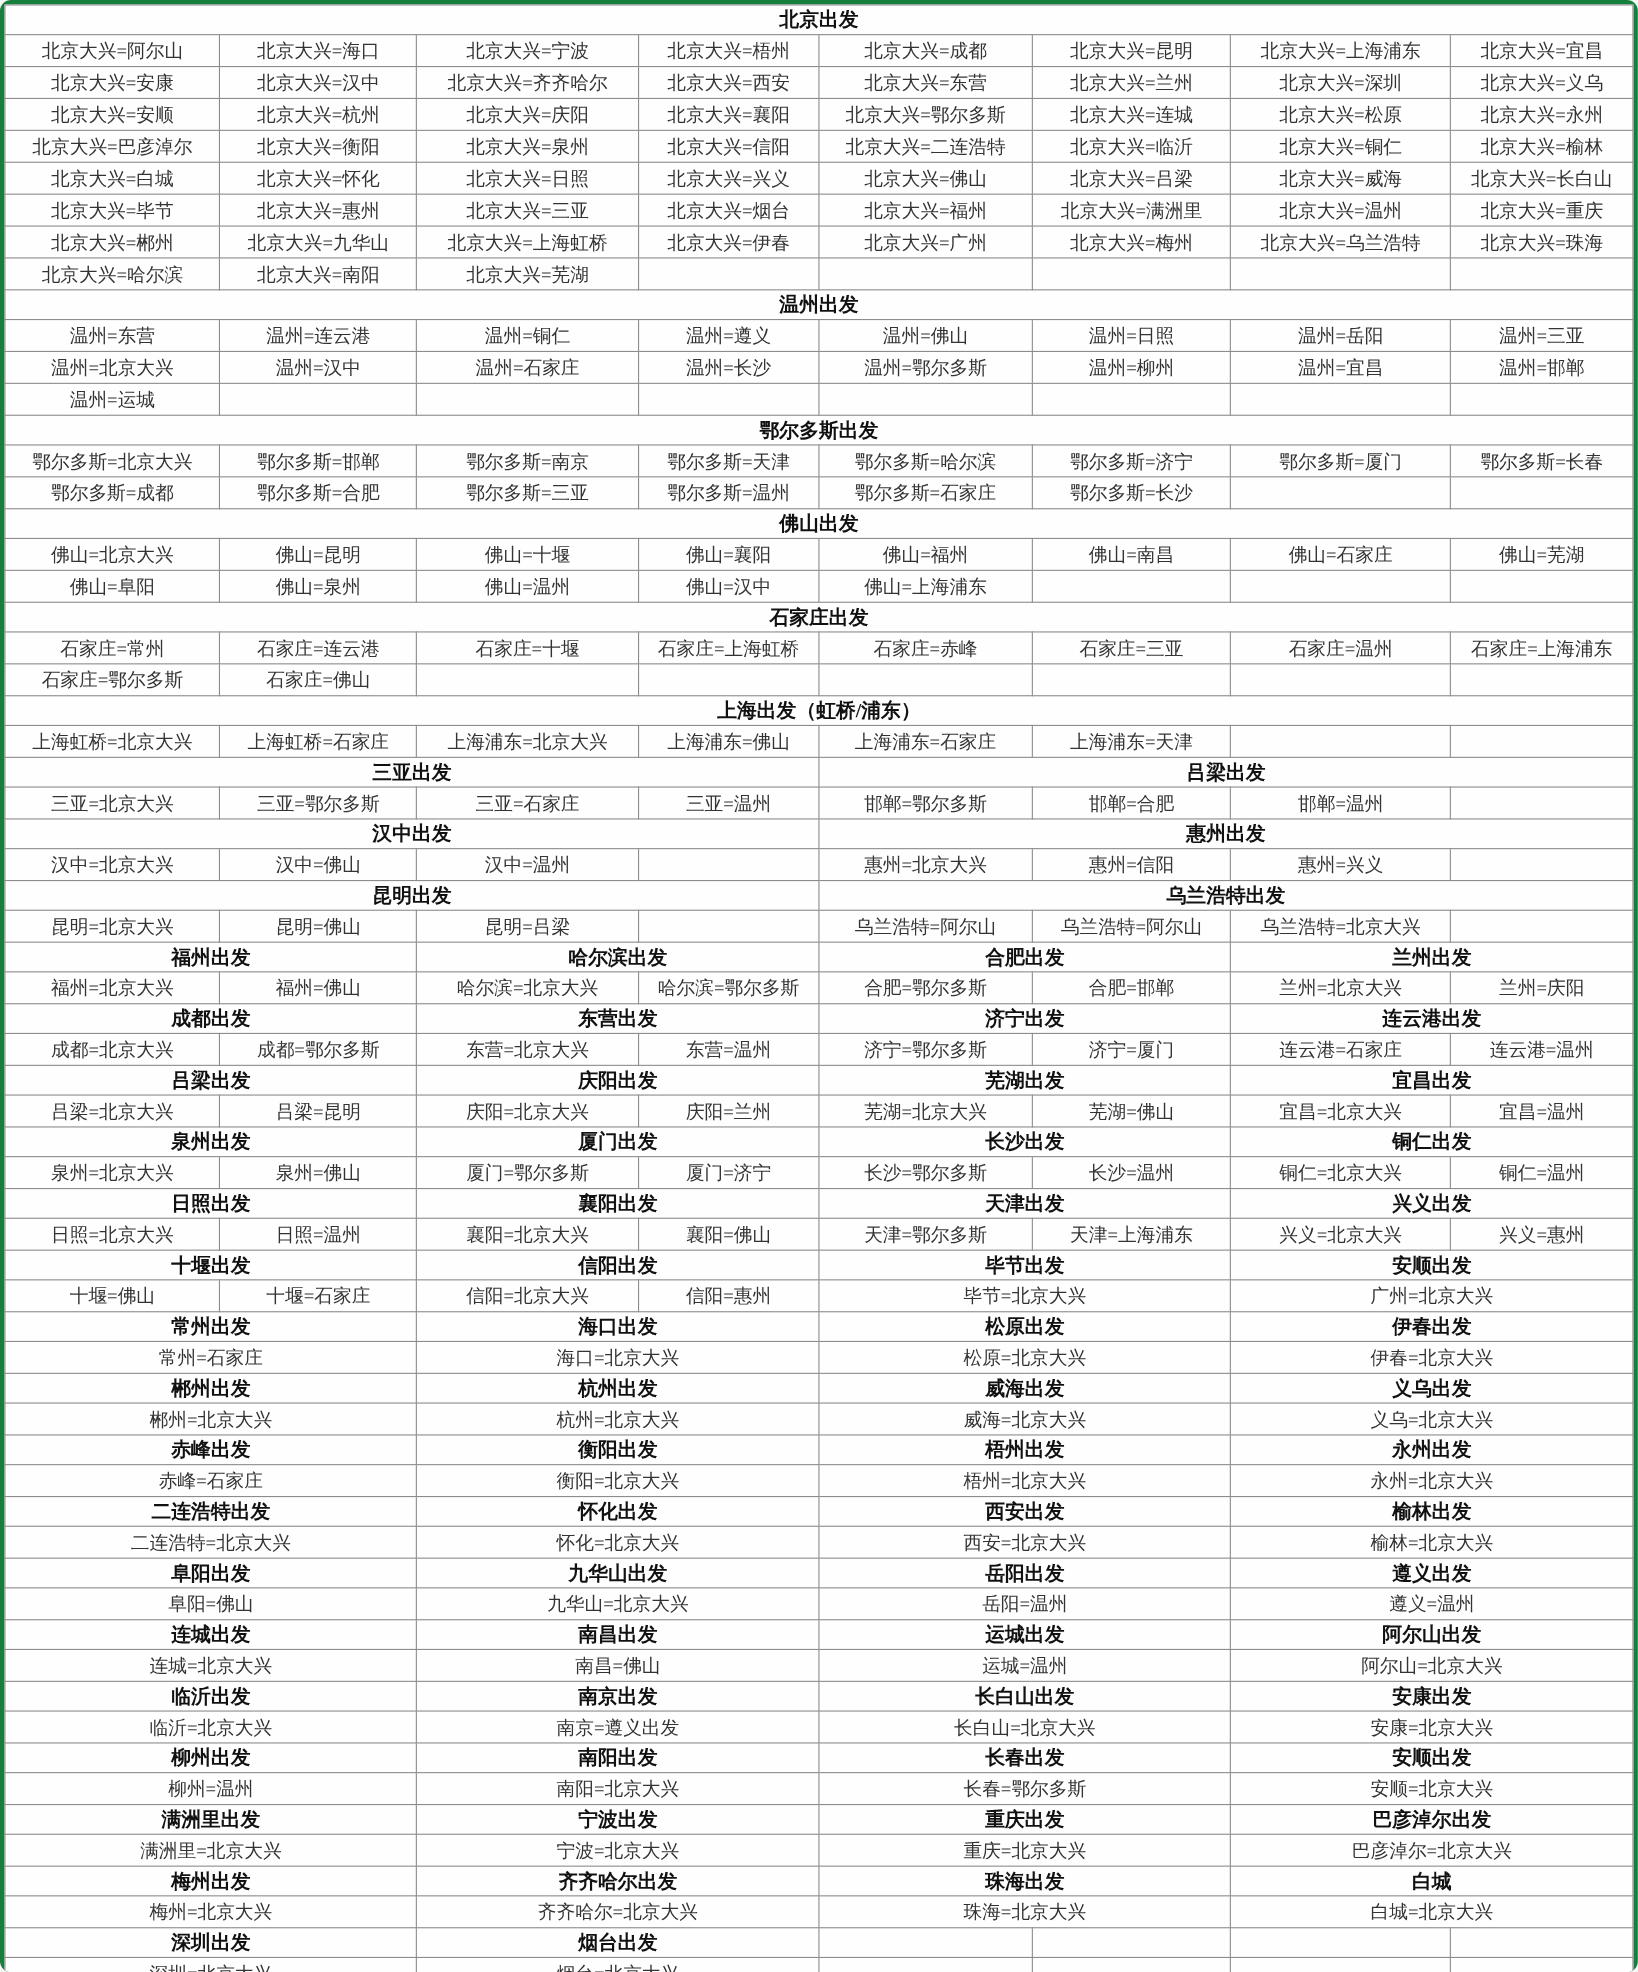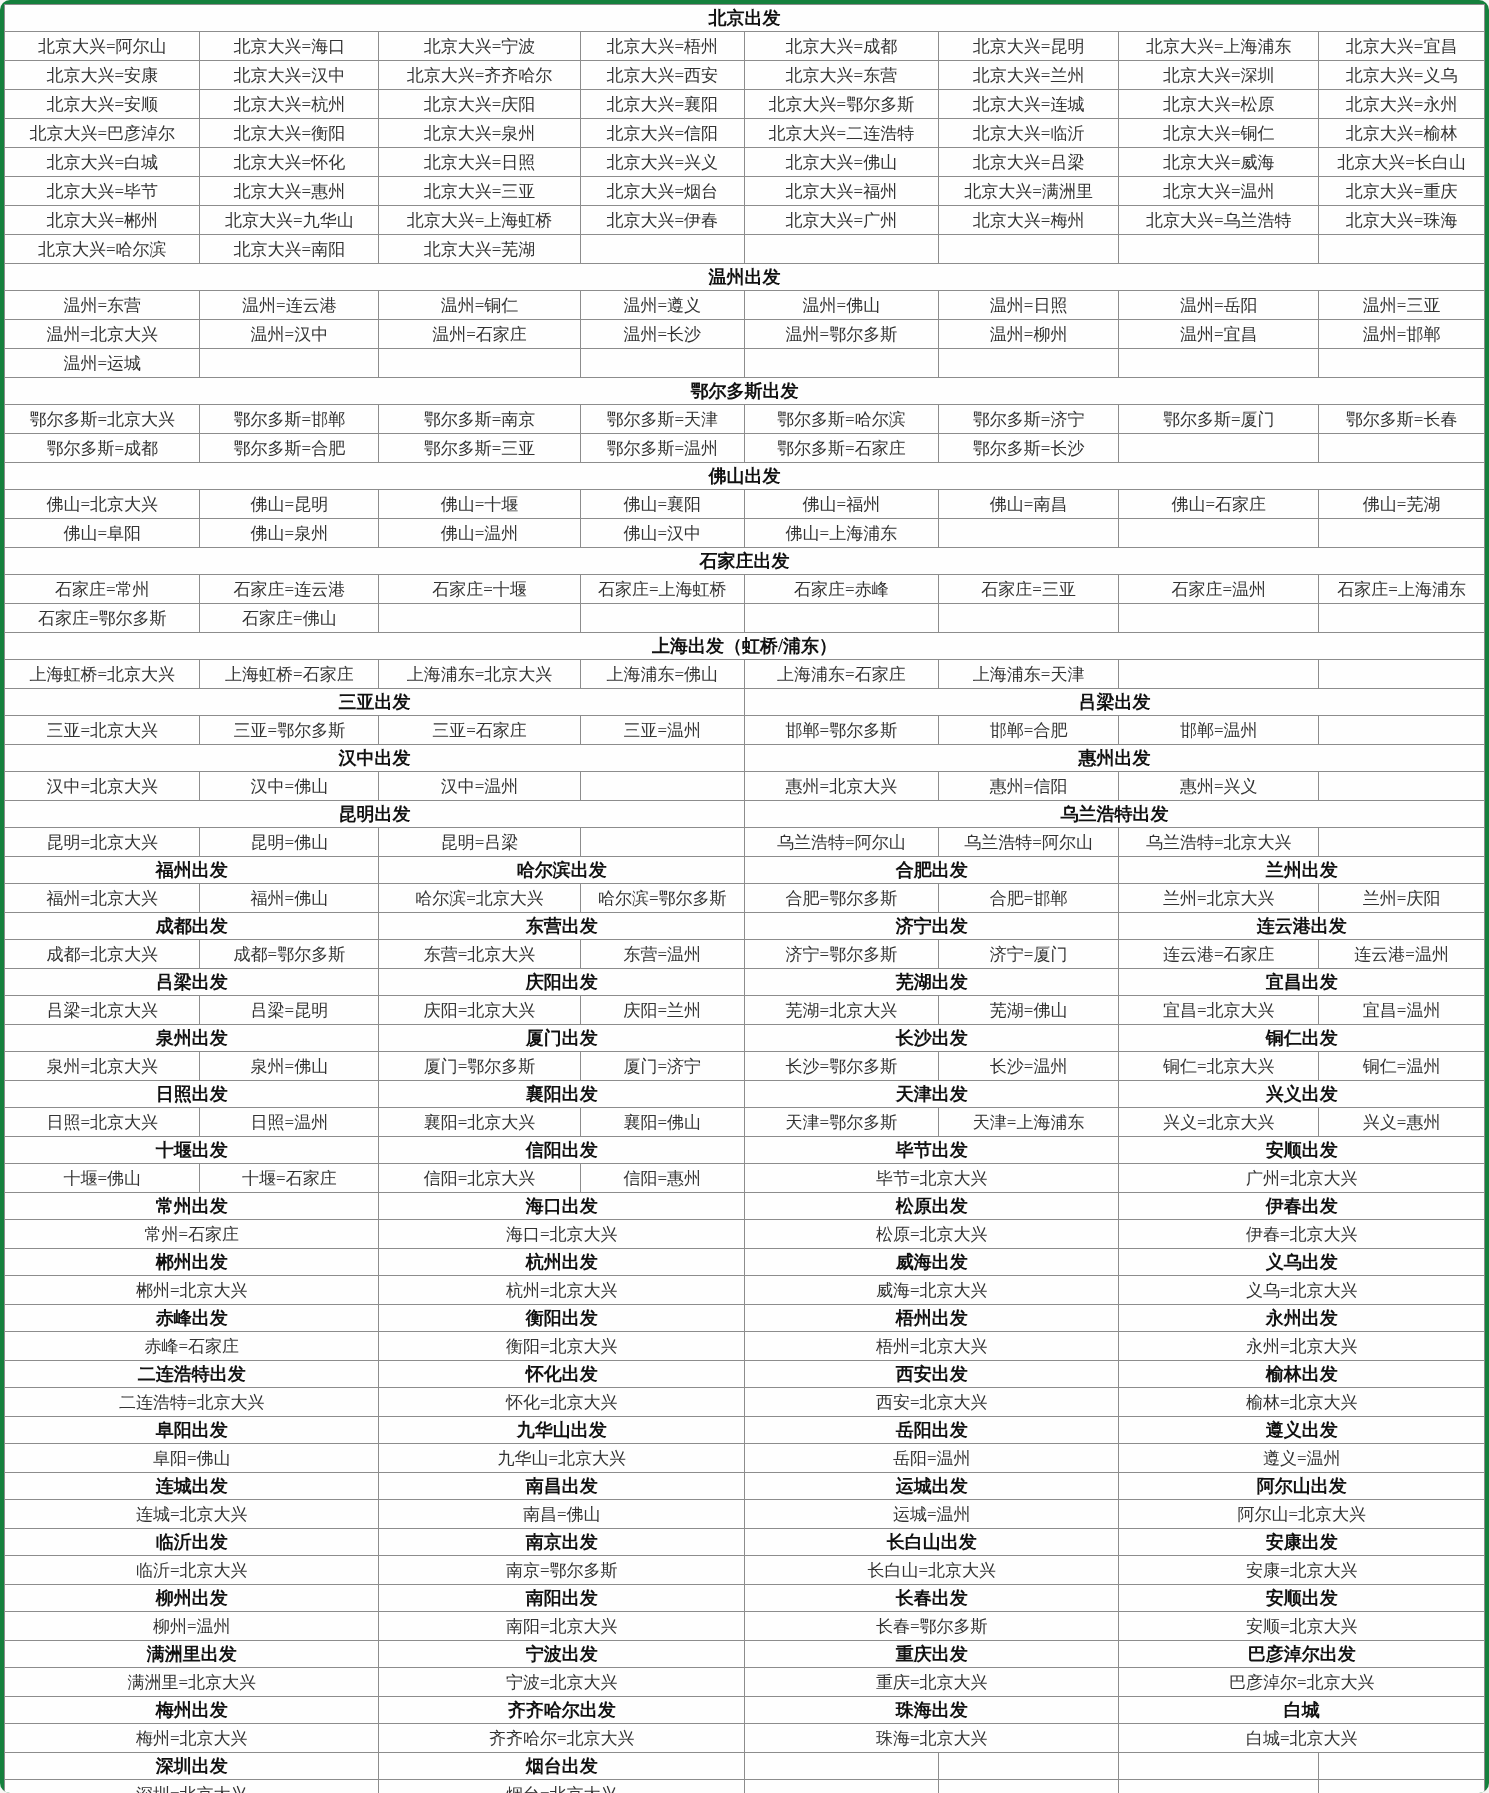--- a/index.html
+++ b/index.html
@@ -453,21 +453,21 @@
           <td colspan="2" class="val">阿尔山=北京大兴</td>
         </tr>
         <tr class="hdr-row">
           <td colspan="2" class="hdr">临沂出发</td>
           <td colspan="2" class="hdr">南京出发</td>
           <td colspan="2" class="hdr">长白山出发</td>
           <td colspan="2" class="hdr">安康出发</td>
         </tr>
         <tr class="val-row">
           <td colspan="2" class="val">临沂=北京大兴</td>
-          <td colspan="2" class="val">南京=鄂尔多斯</td>
+          <td colspan="2" class="val">南京=遵义出发</td>
           <td colspan="2" class="val">长白山=北京大兴</td>
           <td colspan="2" class="val">安康=北京大兴</td>
         </tr>
         <tr class="hdr-row">
           <td colspan="2" class="hdr">柳州出发</td>
           <td colspan="2" class="hdr">南阳出发</td>
           <td colspan="2" class="hdr">长春出发</td>
           <td colspan="2" class="hdr">安顺出发</td>
         </tr>
         <tr class="val-row">

